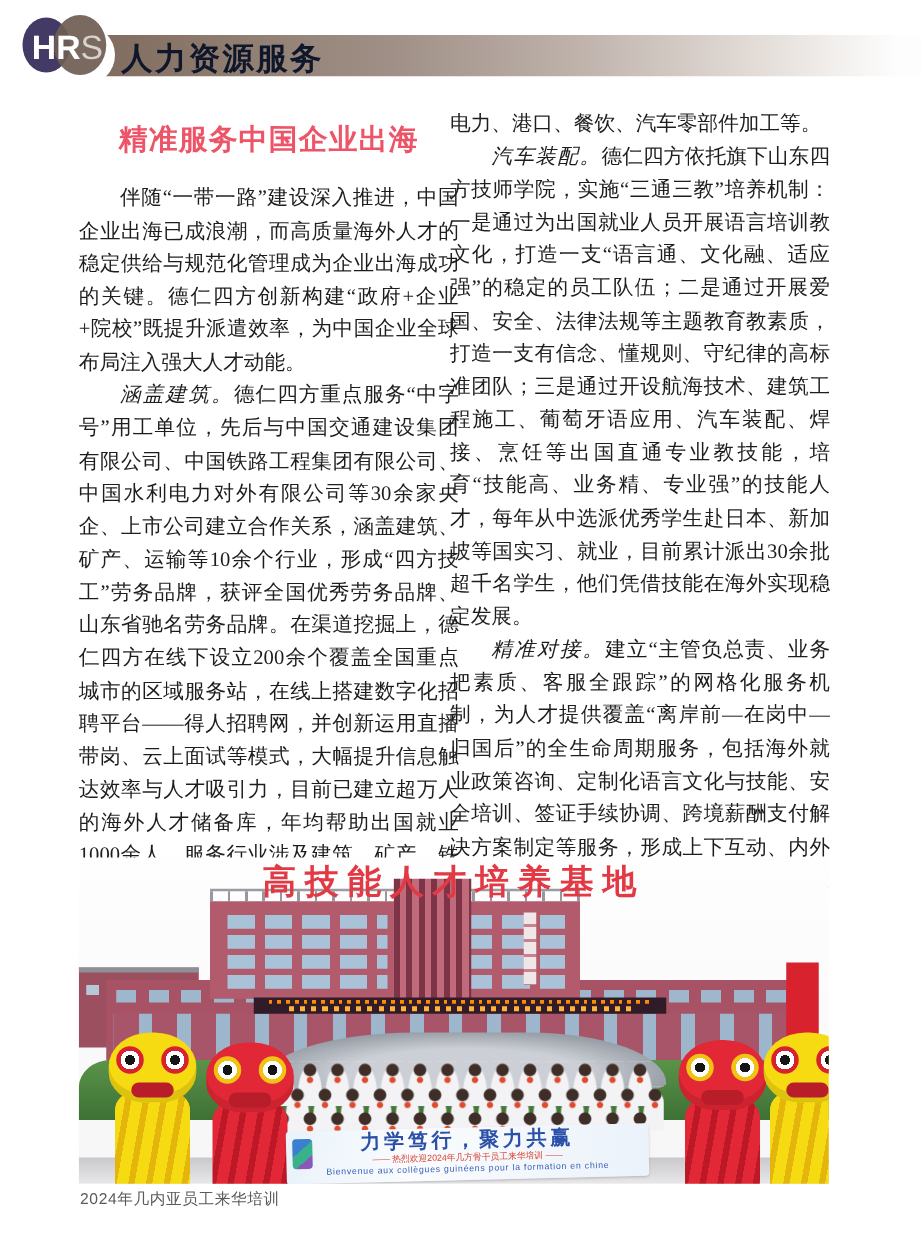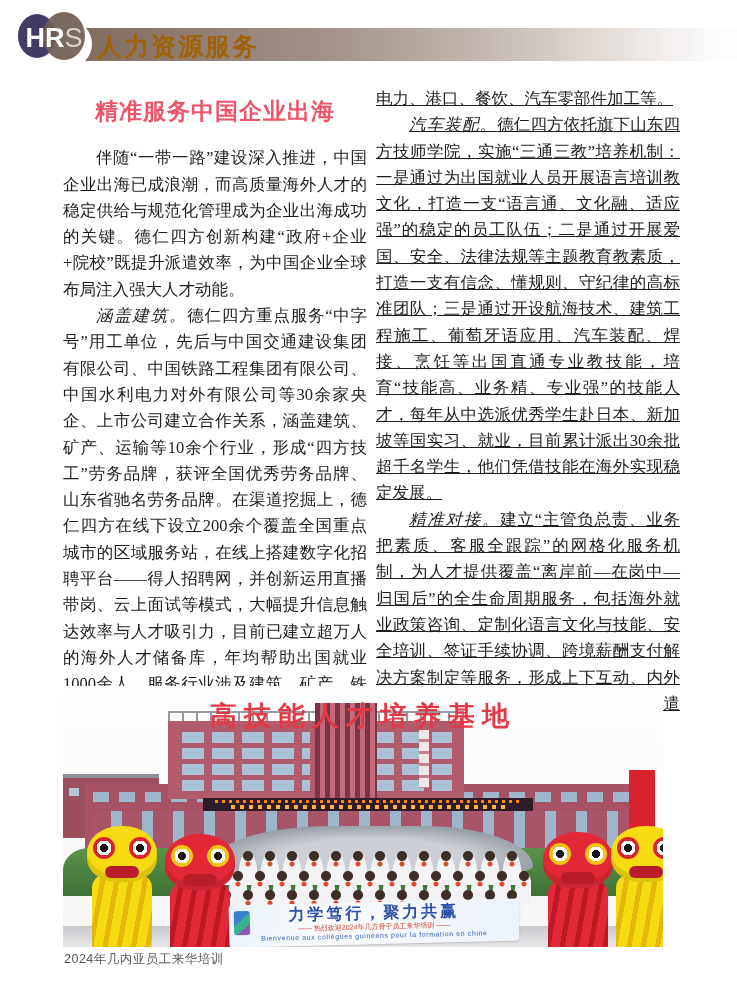--- a/index.html
+++ b/index.html
@@ -24,49 +24,48 @@
   .logo-circle.brown{ left:43px; top:12px; width:42px; height:48px; background:#6f5e53; opacity:.93; }
   .logo-text{
     position:absolute; left:23px; top:23px; width:62px; text-align:center;
     font-family:"Liberation Sans","DejaVu Sans",sans-serif;
     font-weight:bold; font-size:27px; color:#ffffff; letter-spacing:0;
   }
   .logo-text .logo-s{ color:#d8d2cc; font-weight:400; }
   .header-title{
     position:absolute; left:97px; top:30px;
     font-family:"Liberation Sans","DejaVu Sans",sans-serif;
-    font-weight:bold; font-size:25px; color:#a16207; letter-spacing:2px;
+    font-weight:bold; font-size:25px; color:#0f172a; letter-spacing:2px;
   }
 
   
   .col{
     position:absolute; width:304px; font-size:16.5px; line-height:26.3px;
     text-align:justify;
   }
   .col-left{ left:63px; top:92px; }
-  .col-right{ left:376px; top:86px;text-decoration:underline; }
+  .col-right{ left:360px; top:86px; }
   .article-heading{
     margin:6px 0 21px; text-align:center; font-size:23px; font-weight:bold;
     color:#ee5468; letter-spacing:1px;
     font-family:"Liberation Sans","DejaVu Sans",sans-serif;
   }
   .col p{ margin:0; }
   .indent{ text-indent:2em; }
   .lead{ font-style:italic; letter-spacing:1px; }
 
   
   .photo{
     position:absolute; left:63px; top:686px; width:600px; height:261px; margin:0;
     background:linear-gradient(#fefefe,#f7f6f6); overflow:hidden;
   }
   .photo-title{
     position:absolute; left:0; right:0; top:1px; z-index:9; text-align:center;
     font-size:27px; font-weight:bold; color:#e23944; letter-spacing:7px;
     font-family:"Liberation Sans","DejaVu Sans",sans-serif;
-    margin-top:11px;
   }
   
   .bld-wings{ position:absolute; left:22px; top:98px; width:552px; height:70px; background:#a85266; z-index:1; }
   .bld-wings .wing-band{ position:absolute; left:8px; right:8px; top:8px; height:10px;
     background:repeating-linear-gradient(90deg,#9fb7cc 0 16px,#a85266 16px 26px); }
   .bld-rail{ position:absolute; left:105px; top:25px; width:296px; height:10px; z-index:2;
     border-top:2px solid #9b9ba3;
     background:repeating-linear-gradient(90deg,#97979f 0 2px,rgba(0,0,0,0) 2px 14px); }
   .bld-main{ position:absolute; left:105px; top:35px; width:296px; height:78px; background:#b15b6d; z-index:2; }
   .band{ position:absolute; height:11px; background:repeating-linear-gradient(90deg,#a9c2d8 0 22px,#b15b6d 22px 30px); }

